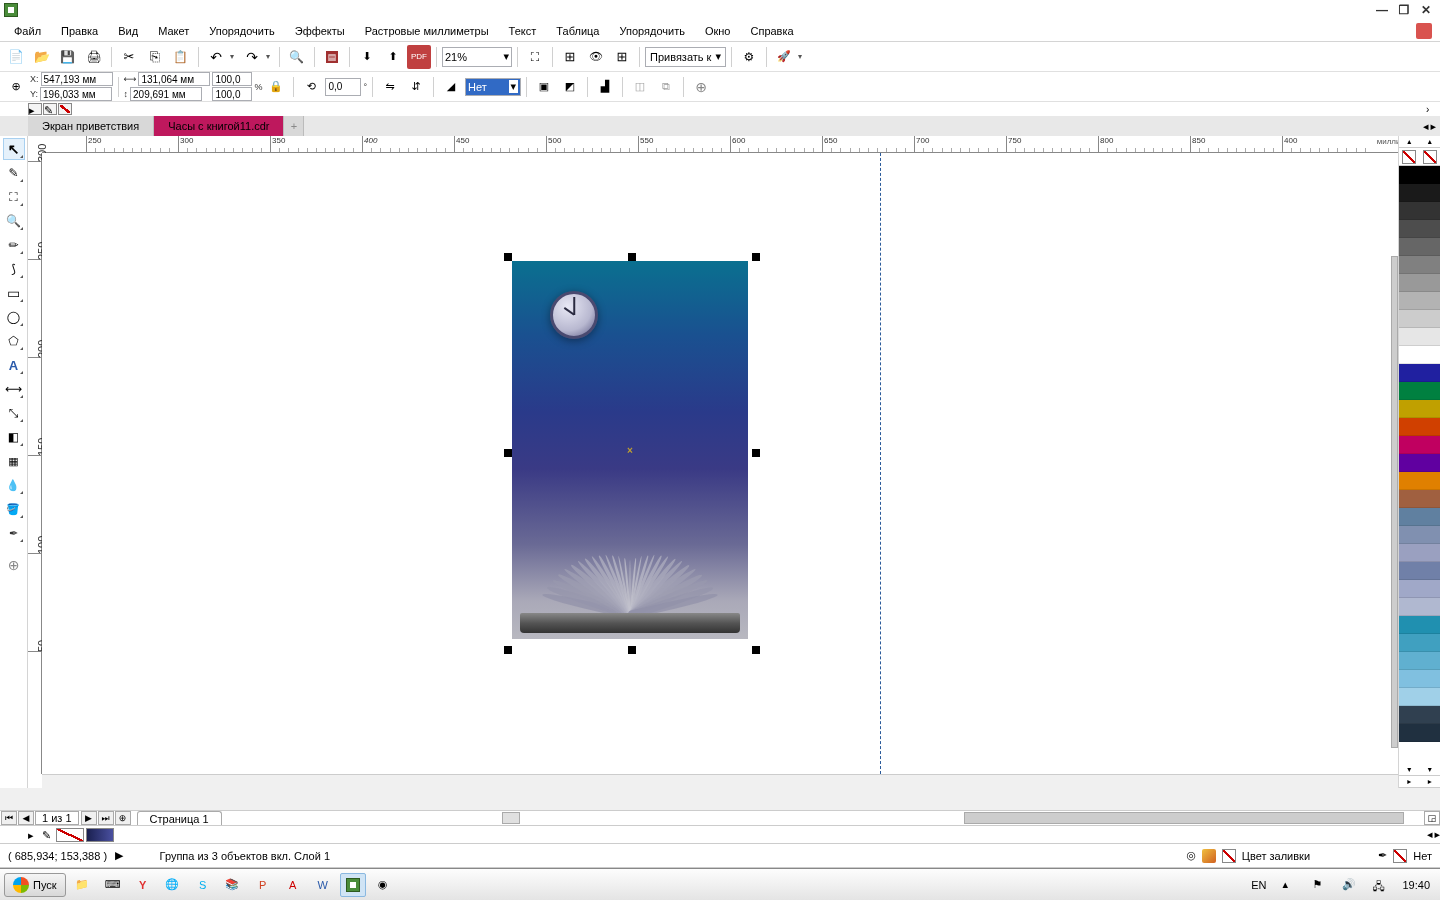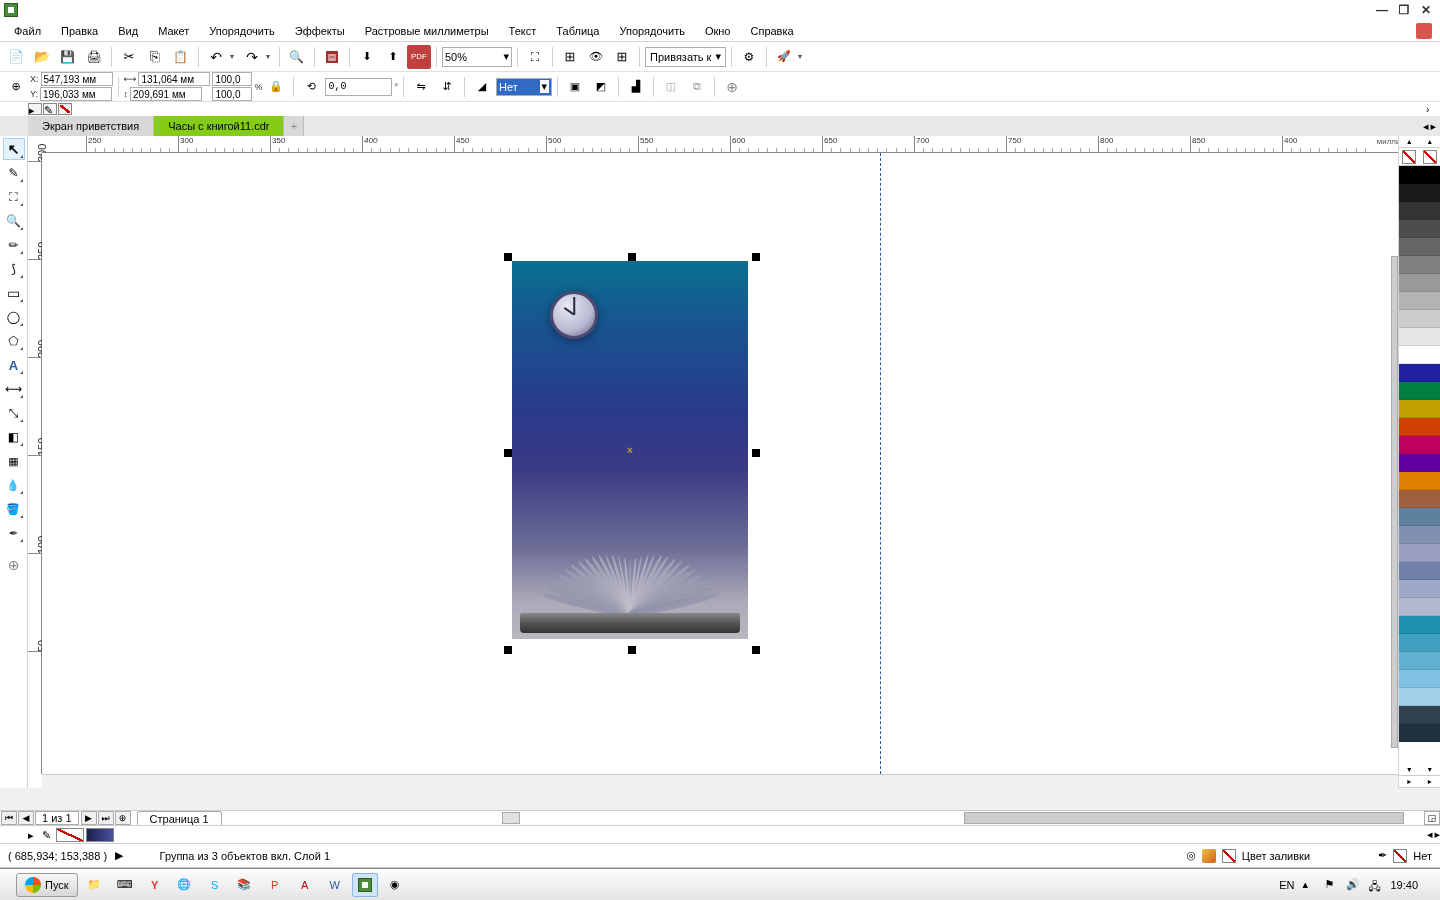--- a/index.html
+++ b/index.html
@@ -25,21 +25,21 @@
 .snap-sel { border:1px solid #abadb3; background:#fff; height:20px; padding:0 4px; display:flex; align-items:center; gap:4px; }
 .proprow { height:30px; background:#fff; border-bottom:1px solid #e0e0e0; display:flex; align-items:center; padding:0 4px; gap:2px; }
 .xy-block { display:flex; flex-direction:column; gap:1px; }
 .xy-row { display:flex; align-items:center; gap:2px; }
 .xy-row .prop-input { width:72px; height:14px; }
 .outline-sel { width:56px; height:18px; border:1px solid #abadb3; background:#316ac5; color:#fff; display:flex; align-items:center; justify-content:space-between; padding:0 2px; }
 .moretabs { height:14px; background:#fff; display:flex; align-items:center; padding-left:28px; }
 .moretabs .mt { width:14px; height:12px; border:1px solid #888; margin-right:1px; background:#f4f4f4; }
 .doctabs { height:20px; background:#e8e8e8; display:flex; align-items:center; padding-left:28px; }
 .doc-tab { height:20px; padding:0 14px; background:#d8d8d8; border-right:1px solid #bbb; display:flex; align-items:center; }
-.doc-tab.active { background:#84cc16; }
+.doc-tab.active { background:#be185d; }
 .doc-tab.add { width:20px; padding:0; justify-content:center; color:#888; }
 .work { position:absolute; top:136px; left:0; right:0; bottom:112px; display:flex; }
 .toolbox { width:28px; background:#fff; border-right:1px solid #d4d4d4; display:flex; flex-direction:column; align-items:center; padding-top:2px; gap:2px; }
 .tool { width:22px; height:22px; display:flex; align-items:center; justify-content:center; border:1px solid transparent; position:relative; }
 .tool.active { background:#e5f1fb; border-color:#a8d0f0; }
 .tool .fly { position:absolute; bottom:1px; right:1px; width:0; height:0; border-right:3px solid #555; border-top:3px solid transparent; }
 .tool:last-child { margin-top:8px; }
 .canvas-wrap { flex:1; position:relative; background:#fff; overflow:hidden; }
 .hruler { position:absolute; top:0; left:14px; right:14px; height:17px; background:#fff; border-bottom:1px solid #888; overflow:hidden; }
 .hruler .tick { position:absolute; top:0; bottom:0; border-left:1px solid #888; font-size:8px; padding-left:1px; color:#333; }
@@ -81,27 +81,27 @@
 .fillrow { height:18px; border-bottom:1px solid #ccc; display:flex; align-items:center; padding-left:28px; gap:2px; }
 .fillrow .sm { width:12px; height:12px; }
 .fillrow .nofill { width:28px; height:14px; background:#fff; border:1px solid #888; position:relative; }
 .fillrow .nofill::after { content:""; position:absolute; top:0; left:0; right:0; bottom:0; background:linear-gradient(to top right,transparent 45%,#c00 45%,#c00 55%,transparent 55%); }
 .fillrow .grad { width:28px; height:14px; background:linear-gradient(to right,#1a2050,#4a50a0); border:1px solid #888; }
 .status { height:24px; border-bottom:1px solid #ccc; display:flex; align-items:center; padding:0 8px; justify-content:space-between; }
 .status .left, .status .right { display:flex; align-items:center; gap:8px; }
 .status .mid { display:flex; gap:6px; align-items:center; }
 .no-outline { width:14px; height:14px; border:1px solid #888; position:relative; background:#fff; }
 .no-outline::after { content:""; position:absolute; inset:0; background:linear-gradient(to top right,transparent 42%,#c00 42%,#c00 58%,transparent 58%); }
-.taskbar { height:32px; background:linear-gradient(to bottom,#fdfdfd,#e4e4e4); border-top:1px solid #888; display:flex; align-items:center; justify-content:space-between; padding:0 16px; }
+.taskbar { height:32px; background:linear-gradient(to bottom,#fdfdfd,#e4e4e4); border-top:1px solid #888; display:flex; align-items:center; justify-content:space-between; padding:0 4px; }
 .taskbar .left { display:flex; align-items:center; gap:4px; }
 .start { height:24px; padding:0 8px; background:linear-gradient(to bottom,#f5f5f5,#d8d8d8); border:1px solid #999; border-radius:3px; display:flex; align-items:center; gap:4px; }
 .start .orb { width:16px; height:16px; border-radius:50%; background:conic-gradient(#f25022 0 25%,#7fba00 25% 50%,#ffb900 50% 75%,#00a4ef 75% 100%); }
 .task-ic { width:26px; height:24px; border:1px solid transparent; border-radius:2px; display:flex; align-items:center; justify-content:center; }
 .task-ic.active { background:#d0e4f5; border-color:#8ab8e0; }
-.tray { display:flex; align-items:center; gap:8px; padding:0 6px; }
+.tray { display:flex; align-items:center; gap:16px; padding:0 6px; }
 .tray .t { width:14px; height:14px; }
 .clock-text { font-size:11px; }
 
 .ic-new::before{content:"📄";font-size:13px;} .ic-open::before{content:"📂";font-size:13px;}
 .ic-save::before{content:"💾";font-size:12px;} .ic-print::before{content:"🖨";font-size:12px;}
 .ic-cut::before{content:"✂";font-size:13px;} .ic-copy::before{content:"⎘";font-size:13px;}
 .ic-paste::before{content:"📋";font-size:12px;} .ic-undo::before{content:"↶";font-size:14px;}
 .ic-redo::before{content:"↷";font-size:14px;} .ic-search::before{content:"🔍";font-size:12px;}
 .ic-pick::before{content:"↖";font-size:14px;font-weight:bold;} .ic-shape::before{content:"✎";font-size:12px;}
 .ic-crop::before{content:"⛶";font-size:12px;} .ic-zoom::before{content:"🔍";font-size:12px;}
@@ -167,21 +167,21 @@
   <div class="tb-sep"></div>
   <div class="tb-btn ic-search"></div>
   <div class="tb-sep"></div>
   <div class="tb-btn ic-pub"></div>
   <div class="tb-sep"></div>
   <div class="tb-btn ic-import"></div>
   <div class="tb-btn ic-export"></div>
   <div class="tb-btn" style="font-size:8px;background:#c04040;color:#fff;">PDF</div>
   <div class="tb-sep"></div>
   <div class="zoom-sel">
-      <span>50%</span>
+      <span>21%</span>
       <span>▾</span>
     </div>
   <div class="tb-sep"></div>
   <div class="tb-btn ic-full"></div>
   <div class="tb-sep"></div>
   <div class="tb-btn ic-grid"></div>
   <div class="tb-btn ic-eye"></div>
   <div class="tb-btn ic-grid"></div>
   <div class="tb-sep"></div>
   <div class="snap-sel">
@@ -223,21 +223,21 @@
         <input class="prop-input" style="width: 40px;" value="100,0">
       </div>
     <div class="xy-row">
         <input class="prop-input" style="width: 40px;" value="100,0">
       </div>
   </div>
   <span class="prop-label">%</span>
   <div class="tb-btn">🔒</div>
   <div class="tb-sep"></div>
   <div class="tb-btn">⟲</div>
-  <input class="prop-input" style="width: 67px; font-family: Liberation Mono, monospace;" value="0,0">
+  <input class="prop-input" style="width: 36px;" value="0,0">
   <span class="prop-label">°</span>
   <div class="tb-sep"></div>
   <div class="tb-btn">⇋</div>
   <div class="tb-btn">⇵</div>
   <div class="tb-sep"></div>
   <div class="tb-btn">◢</div>
   <div class="outline-sel">
       <span>Нет</span>
       <span style="background:#fff;color:#000;padding:0 2px;">▾</span>
     </div>

